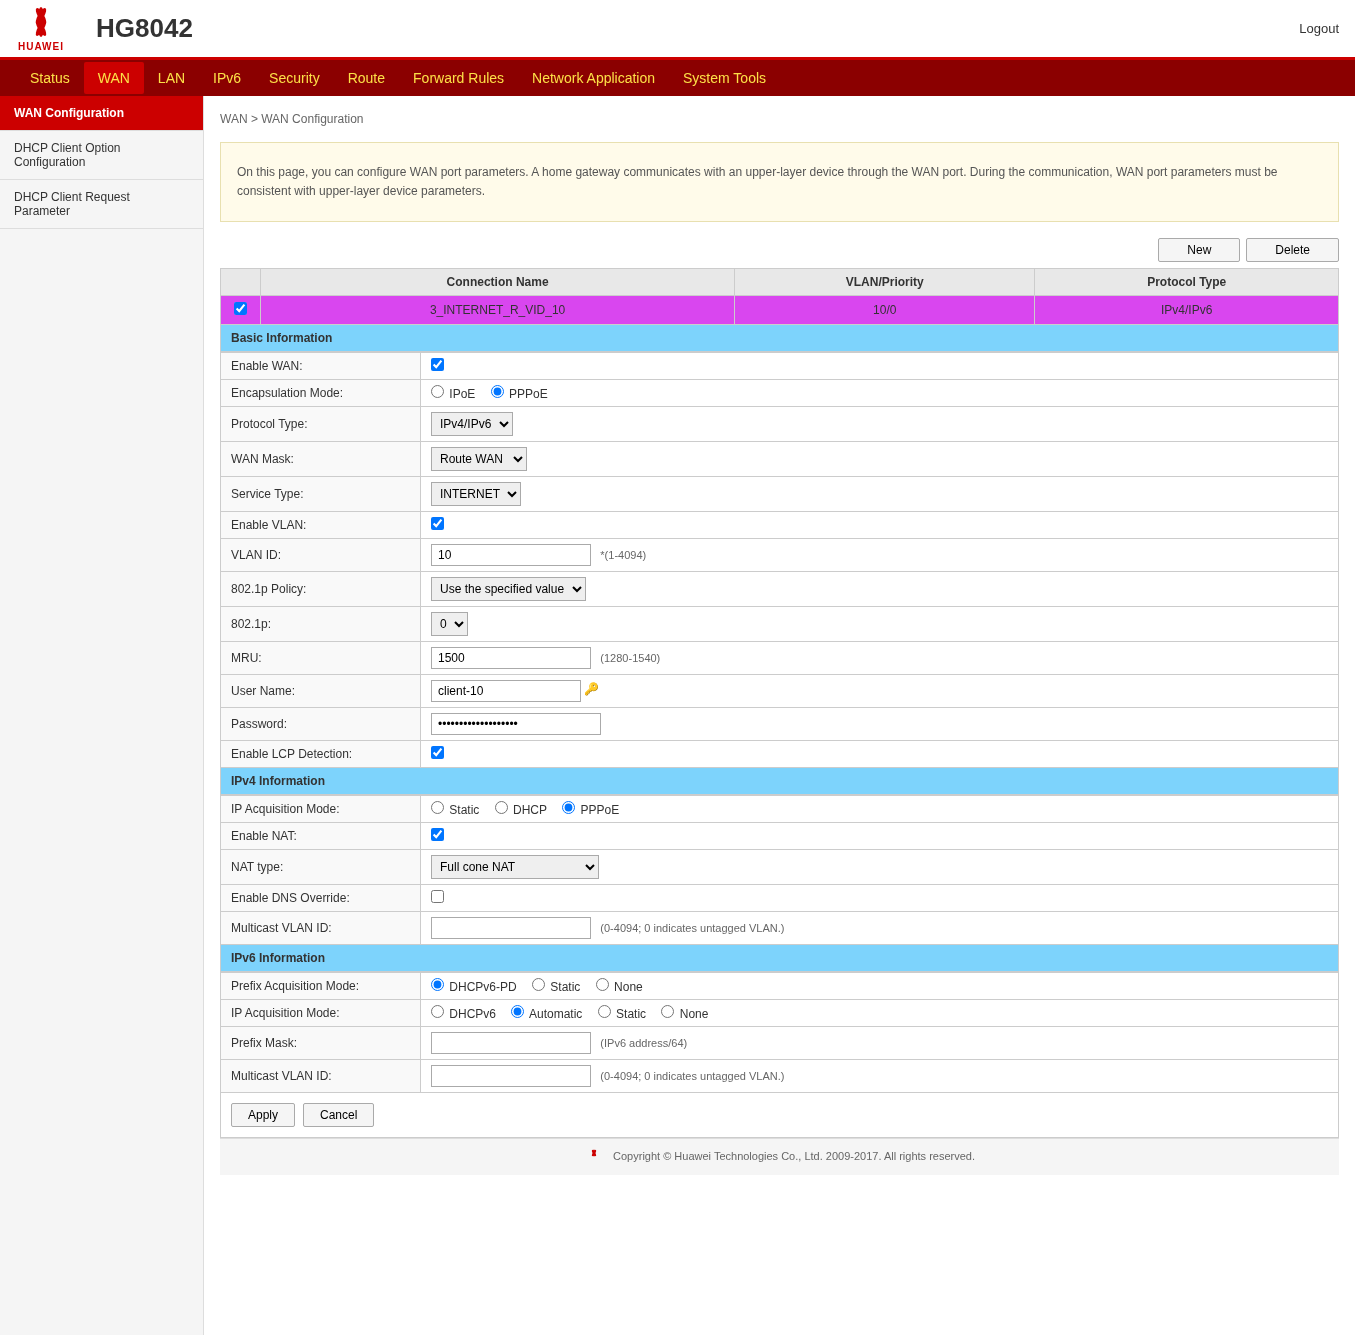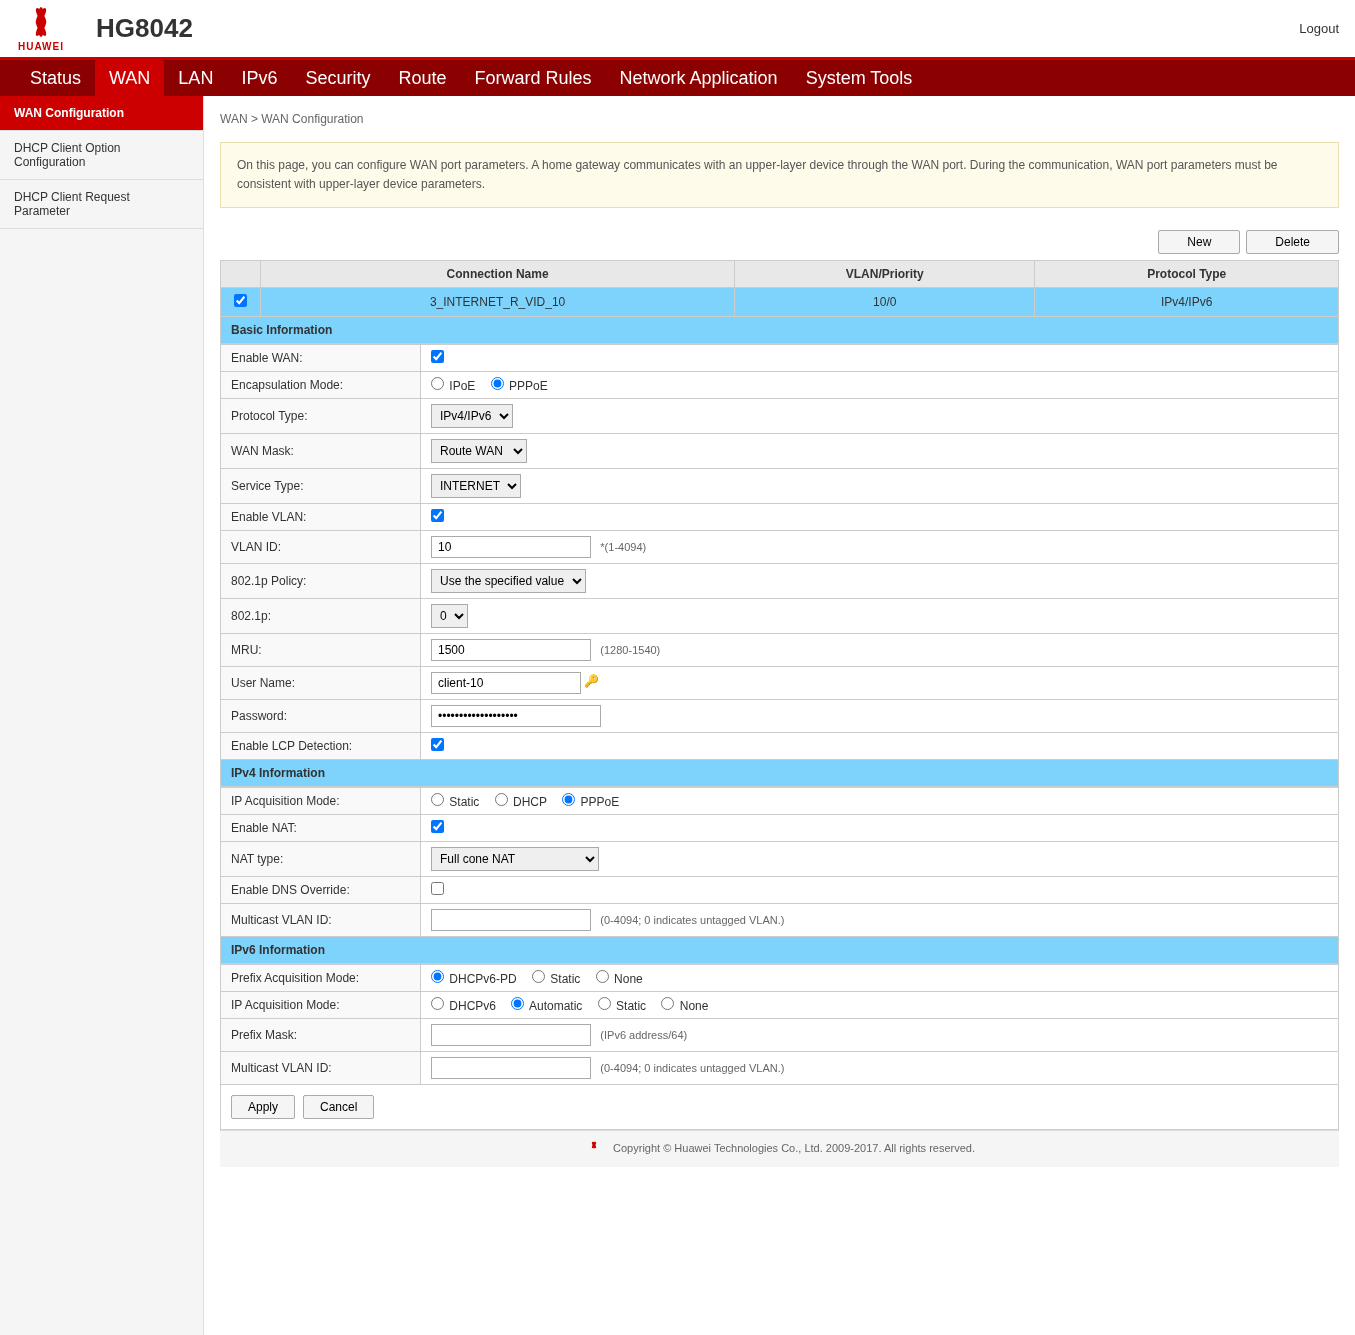--- a/index.html
+++ b/index.html
@@ -8,43 +8,43 @@
     
     .header { background: #fff; display: flex; align-items: center; padding: 0 16px; height: 60px; border-bottom: 3px solid #c00; }
     .logo-area { display: flex; flex-direction: column; align-items: center; margin-right: 20px; }
     .logo-svg { width: 50px; height: 35px; }
     .logo-text { font-size: 10px; color: #c00; font-weight: bold; letter-spacing: 1px; }
     .device-title { font-size: 26px; font-weight: bold; color: #333; flex: 1; padding-left: 10px; }
     .logout-btn { color: #333; text-decoration: none; font-size: 13px; cursor: pointer; }
 
     
     .nav { background: #8b0000; display: flex; align-items: center; padding: 0 16px; height: 36px; }
-    .nav-item { color: #ffffff; padding: 8px 14px; font-size: 18px; cursor: pointer; text-decoration: none; white-space: nowrap; text-align: right; }
+    .nav-item { color: #fde047; padding: 8px 14px; font-size: 14px; cursor: pointer; text-decoration: none; white-space: nowrap; text-align: right; }
     .nav-item.active { background: #cc0000; border-radius: 2px; }
 
     
     .layout { display: flex; min-height: calc(100vh - 96px); }
     .sidebar { width: 204px; background: #f5f5f5; border-right: 1px solid #ddd; flex-shrink: 0; }
     .sidebar-item { padding: 10px 14px; border-bottom: 1px solid #ddd; cursor: pointer; font-size: 12px; color: #333; }
     .sidebar-item.active { background: #c00; color: #fff; font-weight: bold; }
 
     
     .main { flex: 1; padding: 10px 16px; background: #fff; }
     .breadcrumb { font-size: 12px; color: #666; margin-bottom: 10px; padding: 6px 0; }
-    .info-box { background: #fffbea; border: 1px solid #e8e0b0; padding: 13px 16px; font-size: 12px; color: #555; margin-bottom: 22px; line-height: 1.6; }
+    .info-box { background: #fffbea; border: 1px solid #e8e0b0; padding: 20px 16px; font-size: 12px; color: #555; margin-bottom: 16px; line-height: 1.6; }
 
     
     .table-actions { display: flex; justify-content: flex-end; gap: 6px; margin-bottom: 6px; }
     .btn { padding: 4px 28px; font-size: 12px; cursor: pointer; border: 1px solid #aaa; background: #f5f5f5; border-radius: 2px; }
     .btn-primary { background: #f5f5f5; }
 
     .wan-table { width: 100%; border-collapse: collapse; margin-bottom: 0; }
     .wan-table th { background: #e8e8e8; border: 1px solid #ccc; padding: 6px 10px; text-align: center; font-size: 12px; font-weight: bold; }
     .wan-table td { border: 1px solid #ccc; padding: 6px 10px; text-align: center; font-size: 12px; }
-    .wan-table tr.selected td { background: #7dd3fc; margin-top: 24px; }
+    .wan-table tr.selected td { background: #d946ef; margin-top: 24px; }
 
     
     .section-header { background: #7dd3fc; padding: 6px 10px; font-weight: bold; font-size: 12px; border: 1px solid #ccc; border-top: none; }
     .form-table { width: 100%; border-collapse: collapse; }
     .form-table td { border: 1px solid #ccc; padding: 5px 10px; font-size: 12px; vertical-align: middle; }
     .form-table td:first-child { width: 200px; background: #f9f9f9; font-weight: normal; text-align: left; white-space: nowrap; margin-top: 24px; }
     .form-table td:last-child { background: #fff; }
 
     input[type="text"], input[type="password"] { border: 1px solid #aaa; padding: 3px 6px; font-size: 12px; width: 160px; }
     select { border: 1px solid #aaa; padding: 3px 4px; font-size: 12px; }

